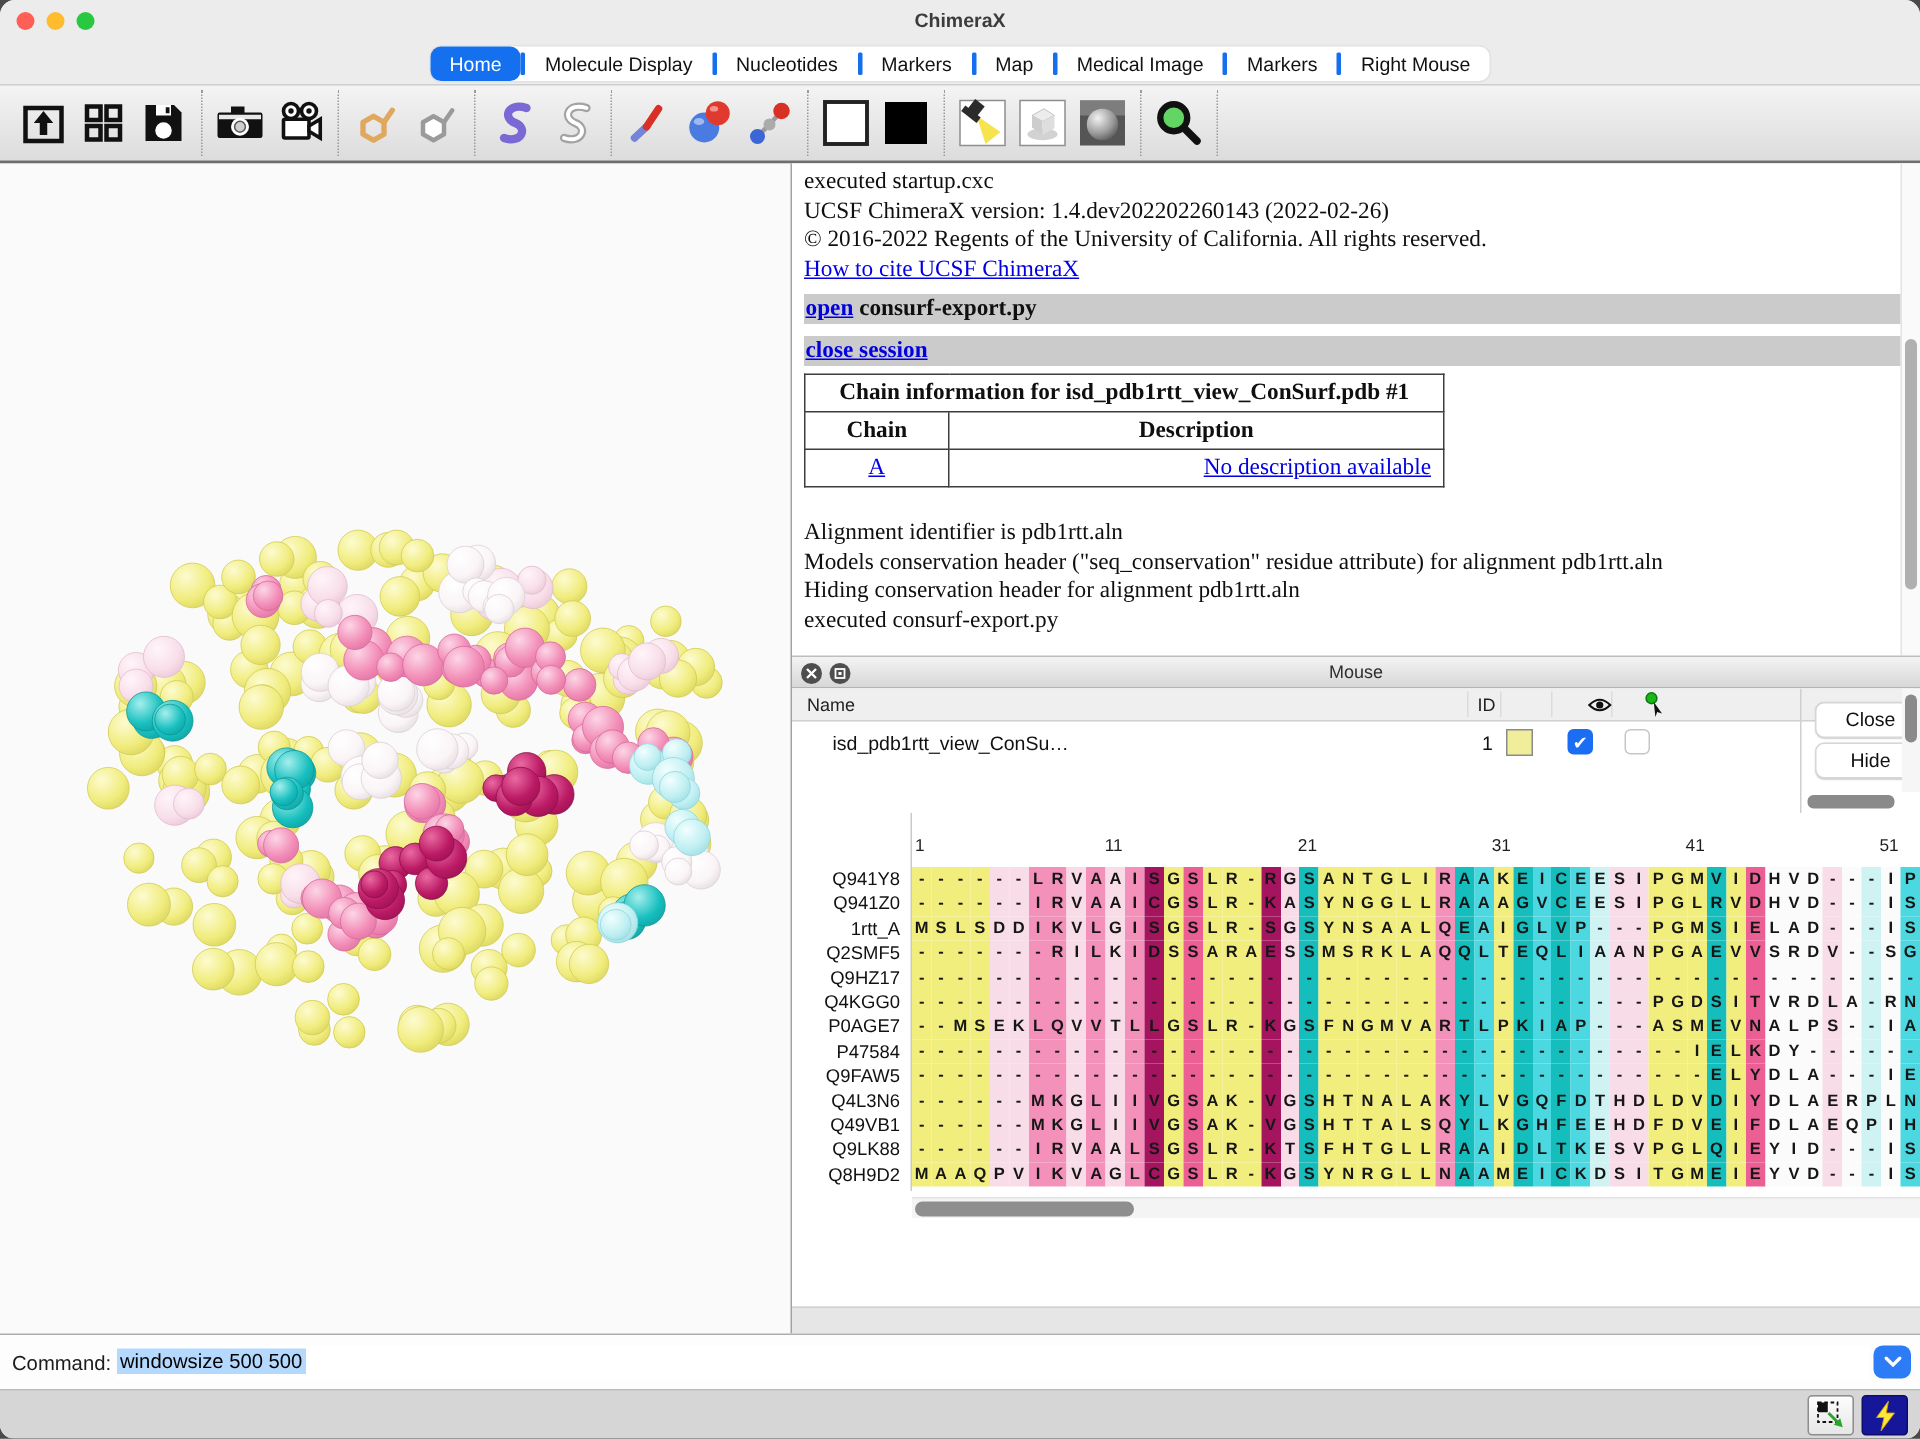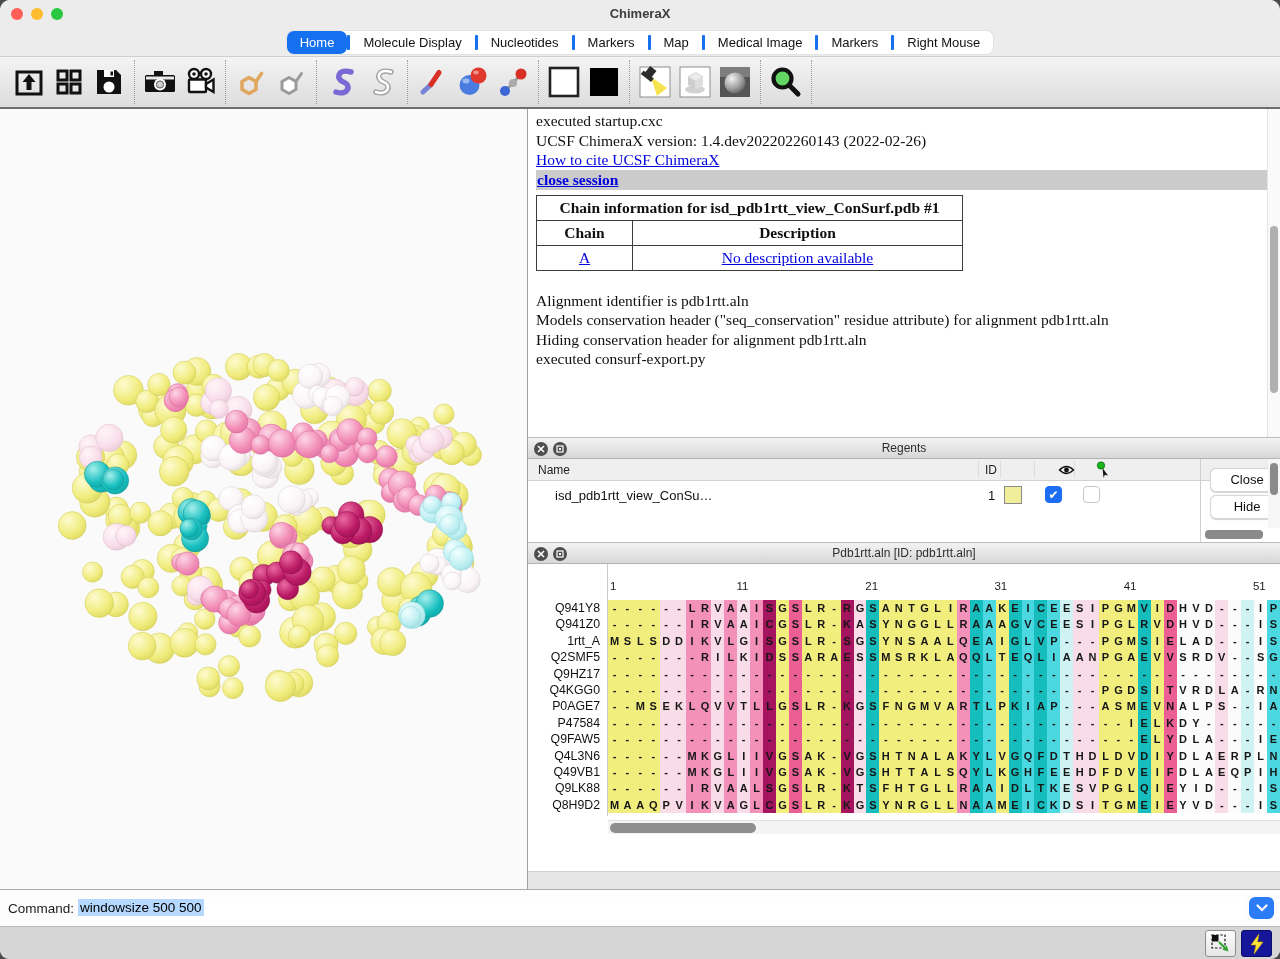--- a/index.html
+++ b/index.html
@@ -42,21 +42,21 @@
     padding:2px 26px 0 8px;}
   .log-line{line-height:19.5px;white-space:nowrap;}
   a.loglink{color:#0000e0;text-decoration:underline;}
   .cmdbar{background:#cbcbcb;height:20px;line-height:20px;font-weight:700;margin:0 -18px 0 0;padding-left:1px;white-space:nowrap;}
   .cmdbar.first{margin-top:7px;} .cmdbar + .cmdbar-gap{height:8px;}
   .chain-table{border-collapse:collapse;margin-top:5px;font-size:15.5px;}
   .chain-table td,.chain-table th{border:1.5px solid #3d3d3d;padding:3px 8px;height:22px;}
   .chain-table .t-title{font-weight:700;text-align:center;padding:3px 0;}
   .chain-table th{font-weight:700;text-align:center;}
   .chain-table .c-chain{width:96px;text-align:center;}
-  .chain-table .c-desc{width:330px;text-align:center;}
+  .chain-table .c-desc{width:330px;text-align:right;}
   .log-outro{margin-top:20px;}
   .log-scroll{position:absolute;right:0;top:0;bottom:0;width:13px;background:#fafafa;border-left:1px solid #e3e3e3;}
   .log-thumb{position:absolute;top:117px;right:2px;width:8px;height:167px;background:#b0b0b0;border-radius:4px;}
   
   .models-body{height:83px;}
   .m-header{position:absolute;left:0;top:0;right:0;height:22px;background:#efefef;border-bottom:1px solid #d2d2d2;font-size:12px;color:#222;}
   .m-header .hsep{position:absolute;top:2px;bottom:2px;width:1px;background:#dcdcdc;}
   .m-col-name{position:absolute;left:10px;top:4px;}
   .m-col-id{position:absolute;left:457px;top:4px;}
   .m-eye{position:absolute;left:530px;top:5px;}
@@ -676,22 +676,24 @@
           <circle cx="410.5" cy="507.5" r="10.3" fill="url(#mg-c)" stroke="#8fd4db" stroke-width="0.5"></circle>
         </svg></div>
 
     <div class="panels">
 
       <div class="panel">
         <div class="panel-body log-body">
           <div id="log-intro">
               <div class="log-line">executed startup.cxc</div>
               <div class="log-line">UCSF ChimeraX version: 1.4.dev202202260143 (2022-02-26)</div>
+              <div class="log-line">© 2016-2022 Regents of the University of California. All rights reserved.</div>
             </div>
           <div class="log-line"><a class="loglink" href="#">How to cite UCSF ChimeraX</a></div>
+          <div class="cmdbar first"><a class="loglink" href="#">open</a><span> consurf-export.py</span></div>
           <div class="cmdbar-gap"></div>
           <div class="cmdbar"><a class="loglink" href="#">close session</a><span></span></div>
           <table class="chain-table">
             <tbody>
                 <tr>
                   <td class="t-title" colspan="2">Chain information for isd_pdb1rtt_view_ConSurf.pdb #1</td>
                 </tr>
             <tr>
               <th>Chain</th>
               <th>Description</th>
@@ -720,21 +722,21 @@
             <svg width="8" height="8" viewBox="0 0 8 8">
                 <path d="M1,1 L7,7 M7,1 L1,7" stroke="#fff" stroke-width="1.6"></path>
               </svg>
           </span>
           <span class="ph-btn ph-undock">
             <svg width="8" height="8" viewBox="0 0 8 8">
                 <rect x="1" y="1" width="6" height="6" fill="none" stroke="#fff" stroke-width="1.2"></rect>
                 <rect x="3" y="3" width="2" height="2" fill="#fff"></rect>
               </svg>
           </span>
-          <div class="panel-title">Regents</div>
+          <div class="panel-title">Mouse</div>
         </div>
         <div class="panel-body models-body">
           <div class="m-header">
             <span class="m-col-name">Name</span>
             <span class="m-col-id">ID</span>
             <span class="hsep" style="left:450px"></span>
               <span class="hsep" style="left:472px"></span>
             <span class="hsep" style="left:506px"></span>
               <span class="hsep" style="left:546px"></span>
             <span class="m-eye">
@@ -761,34 +763,20 @@
           <div class="m-btn b1">Close</div>
           <div class="m-btn b2">Hide</div>
           <div class="m-vscroll">
               <div class="m-vthumb"></div>
             </div>
           <div class="m-hthumb"></div>
         </div>
       </div>
 
       <div class="panel">
-        <div class="panel-header">
-          <span class="ph-btn ph-close">
-            <svg width="8" height="8" viewBox="0 0 8 8">
-                <path d="M1,1 L7,7 M7,1 L1,7" stroke="#fff" stroke-width="1.6"></path>
-              </svg>
-          </span>
-          <span class="ph-btn ph-undock">
-            <svg width="8" height="8" viewBox="0 0 8 8">
-                <rect x="1" y="1" width="6" height="6" fill="none" stroke="#fff" stroke-width="1.2"></rect>
-                <rect x="3" y="3" width="2" height="2" fill="#fff"></rect>
-              </svg>
-          </span>
-          <div class="panel-title">Pdb1rtt.aln [ID: pdb1rtt.aln]</div>
-        </div>
         <div class="panel-body aln-body">
           <div class="aln-vline"></div>
           <div class="aln-ruler" id="aln-ruler">
               <span style="left: 2px; transform: none;">1</span>
               <span style="left: 135.692px; transform: translateX(-60%);">11</span>
               <span style="left: 264.923px; transform: translateX(-60%);">21</span>
               <span style="left: 394.154px; transform: translateX(-60%);">31</span>
               <span style="left: 523.385px; transform: translateX(-60%);">41</span>
               <span style="left: 652.615px; transform: translateX(-60%);">51</span>
             </div>

